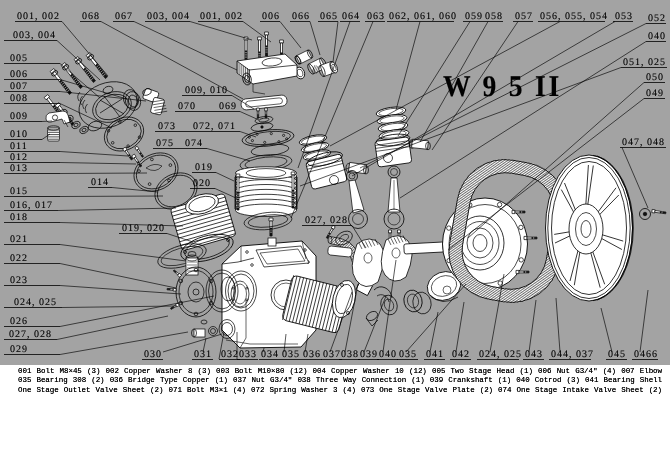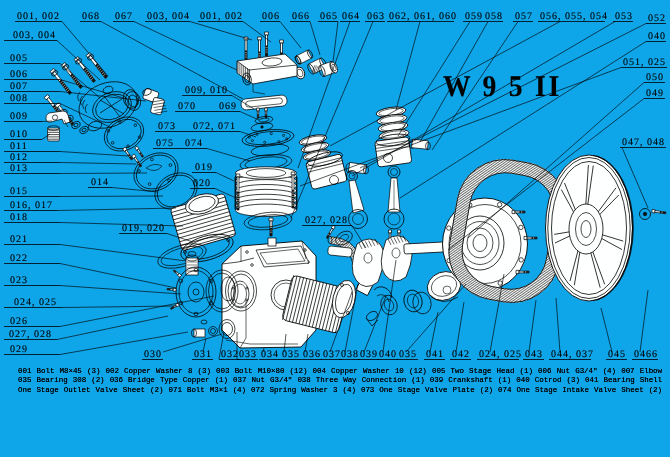--- a/index.html
+++ b/index.html
@@ -1,14 +1,14 @@
 <!DOCTYPE html>
 <html><head><meta charset="utf-8"><style>
 html,body{margin:0;padding:0;background:#fff;width:670px;height:457px;overflow:hidden}
-#wrap{position:relative;width:670px;height:457px;background:#0ea5e9}
+#wrap{position:relative;width:670px;height:365px;background:#a3a3a3}
 #art{position:absolute;left:0;top:0}
 #para{filter:blur(0px);position:absolute;left:18px;top:367px;width:644px;font-family:Liberation Mono, monospace;font-size:7.5px;line-height:9.35px;letter-spacing:-0.05px;color:#000;text-shadow:0 0 0.25px rgba(0,0,0,0.85);}
 .pl{text-align:justify;text-align-last:justify;white-space:normal;height:9.35px;overflow:hidden}
 .pl.last{text-align-last:left}
 </style></head><body>
 <div id="wrap">
     <div id="art"><svg width="670" height="457" viewBox="0 0 670 457" text-rendering="geometricPrecision">
         <defs>
 <pattern id="hch" width="2.0" height="2.0" patternUnits="userSpaceOnUse" patternTransform="rotate(45)">
 <rect width="2.0" height="2.0" fill="white"></rect>

